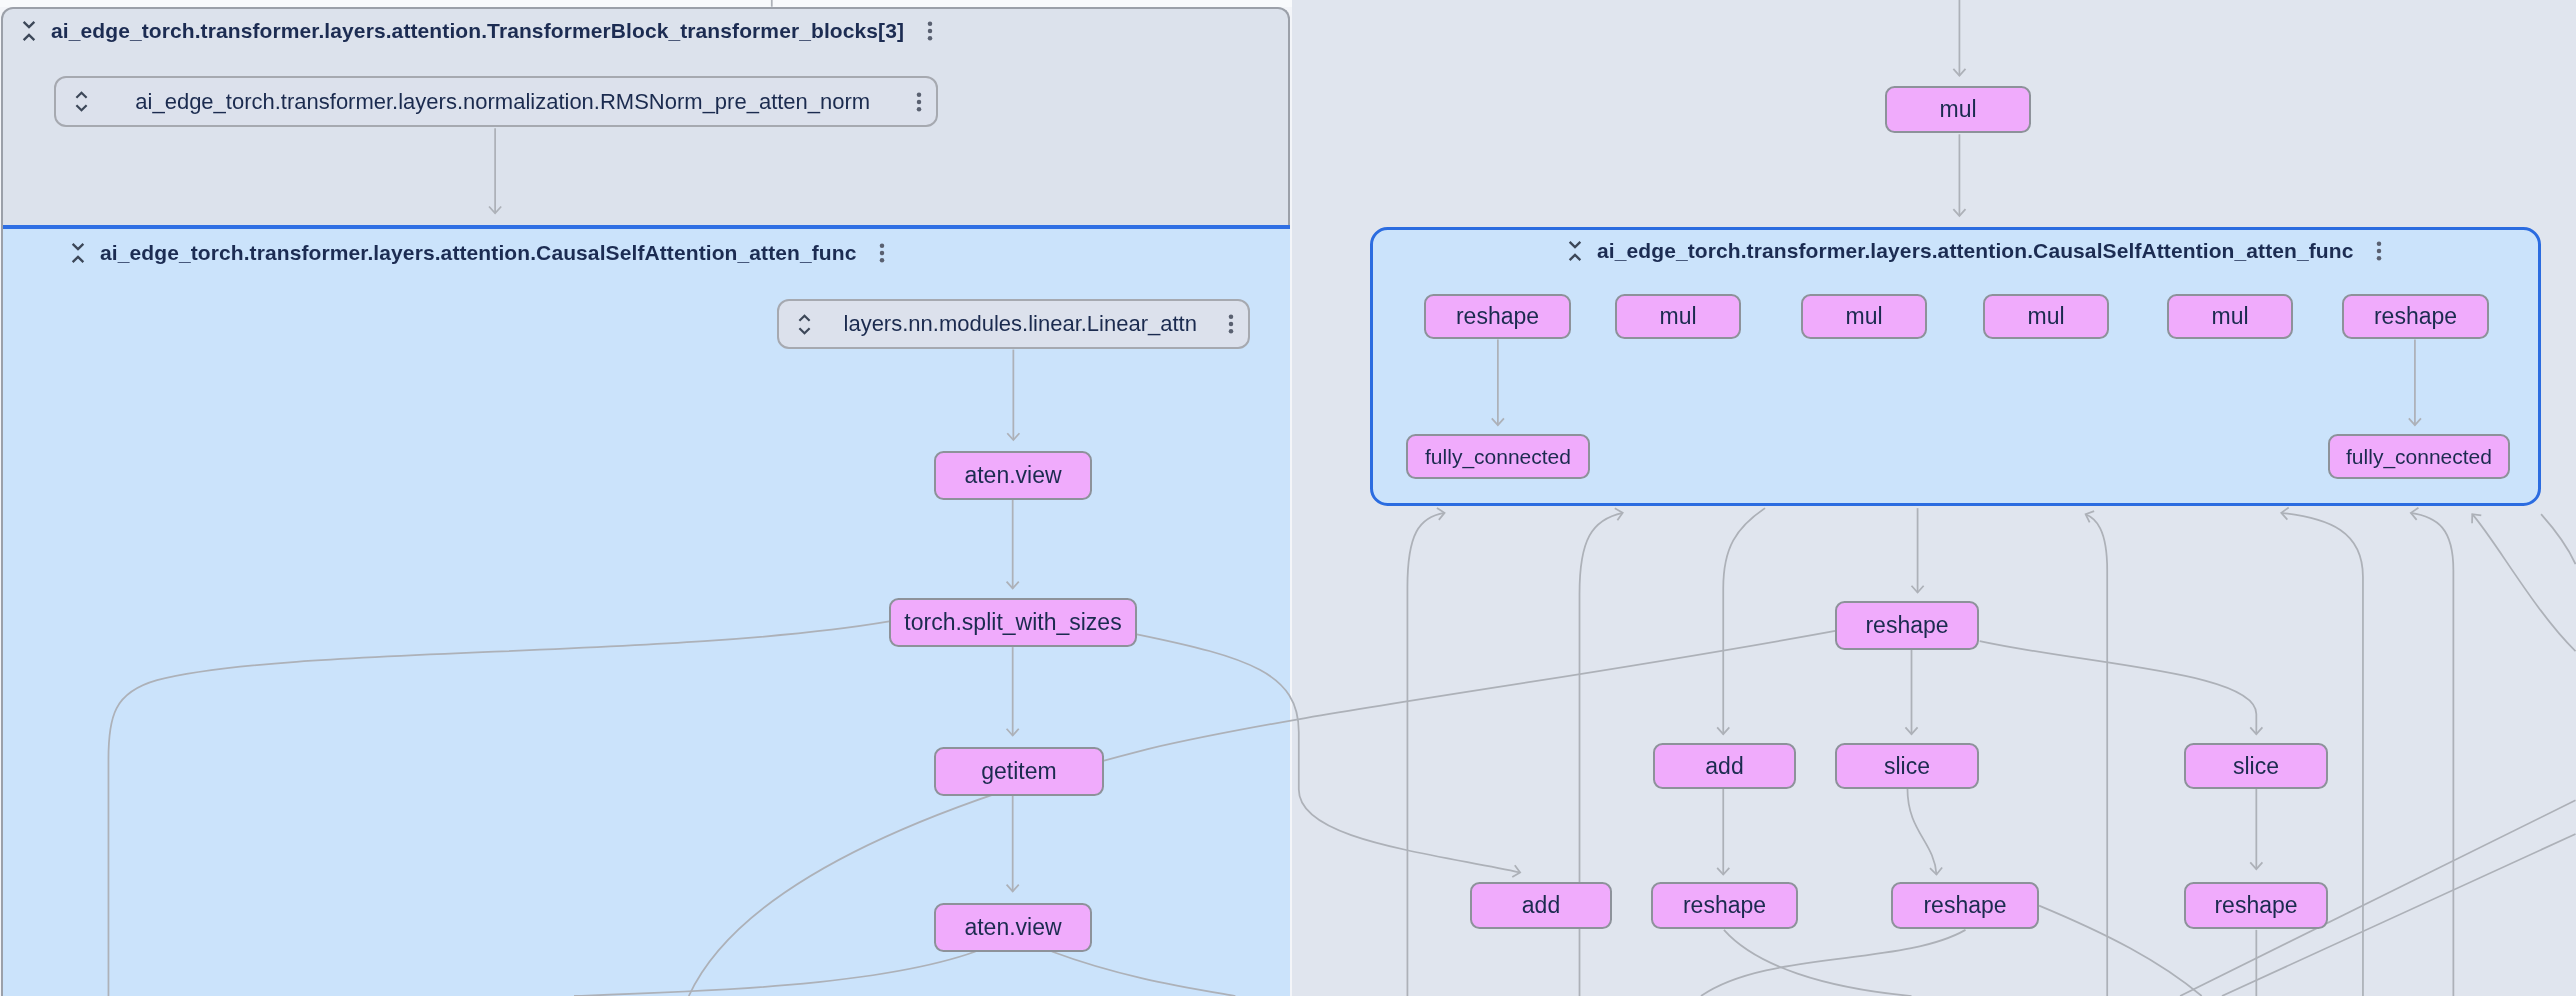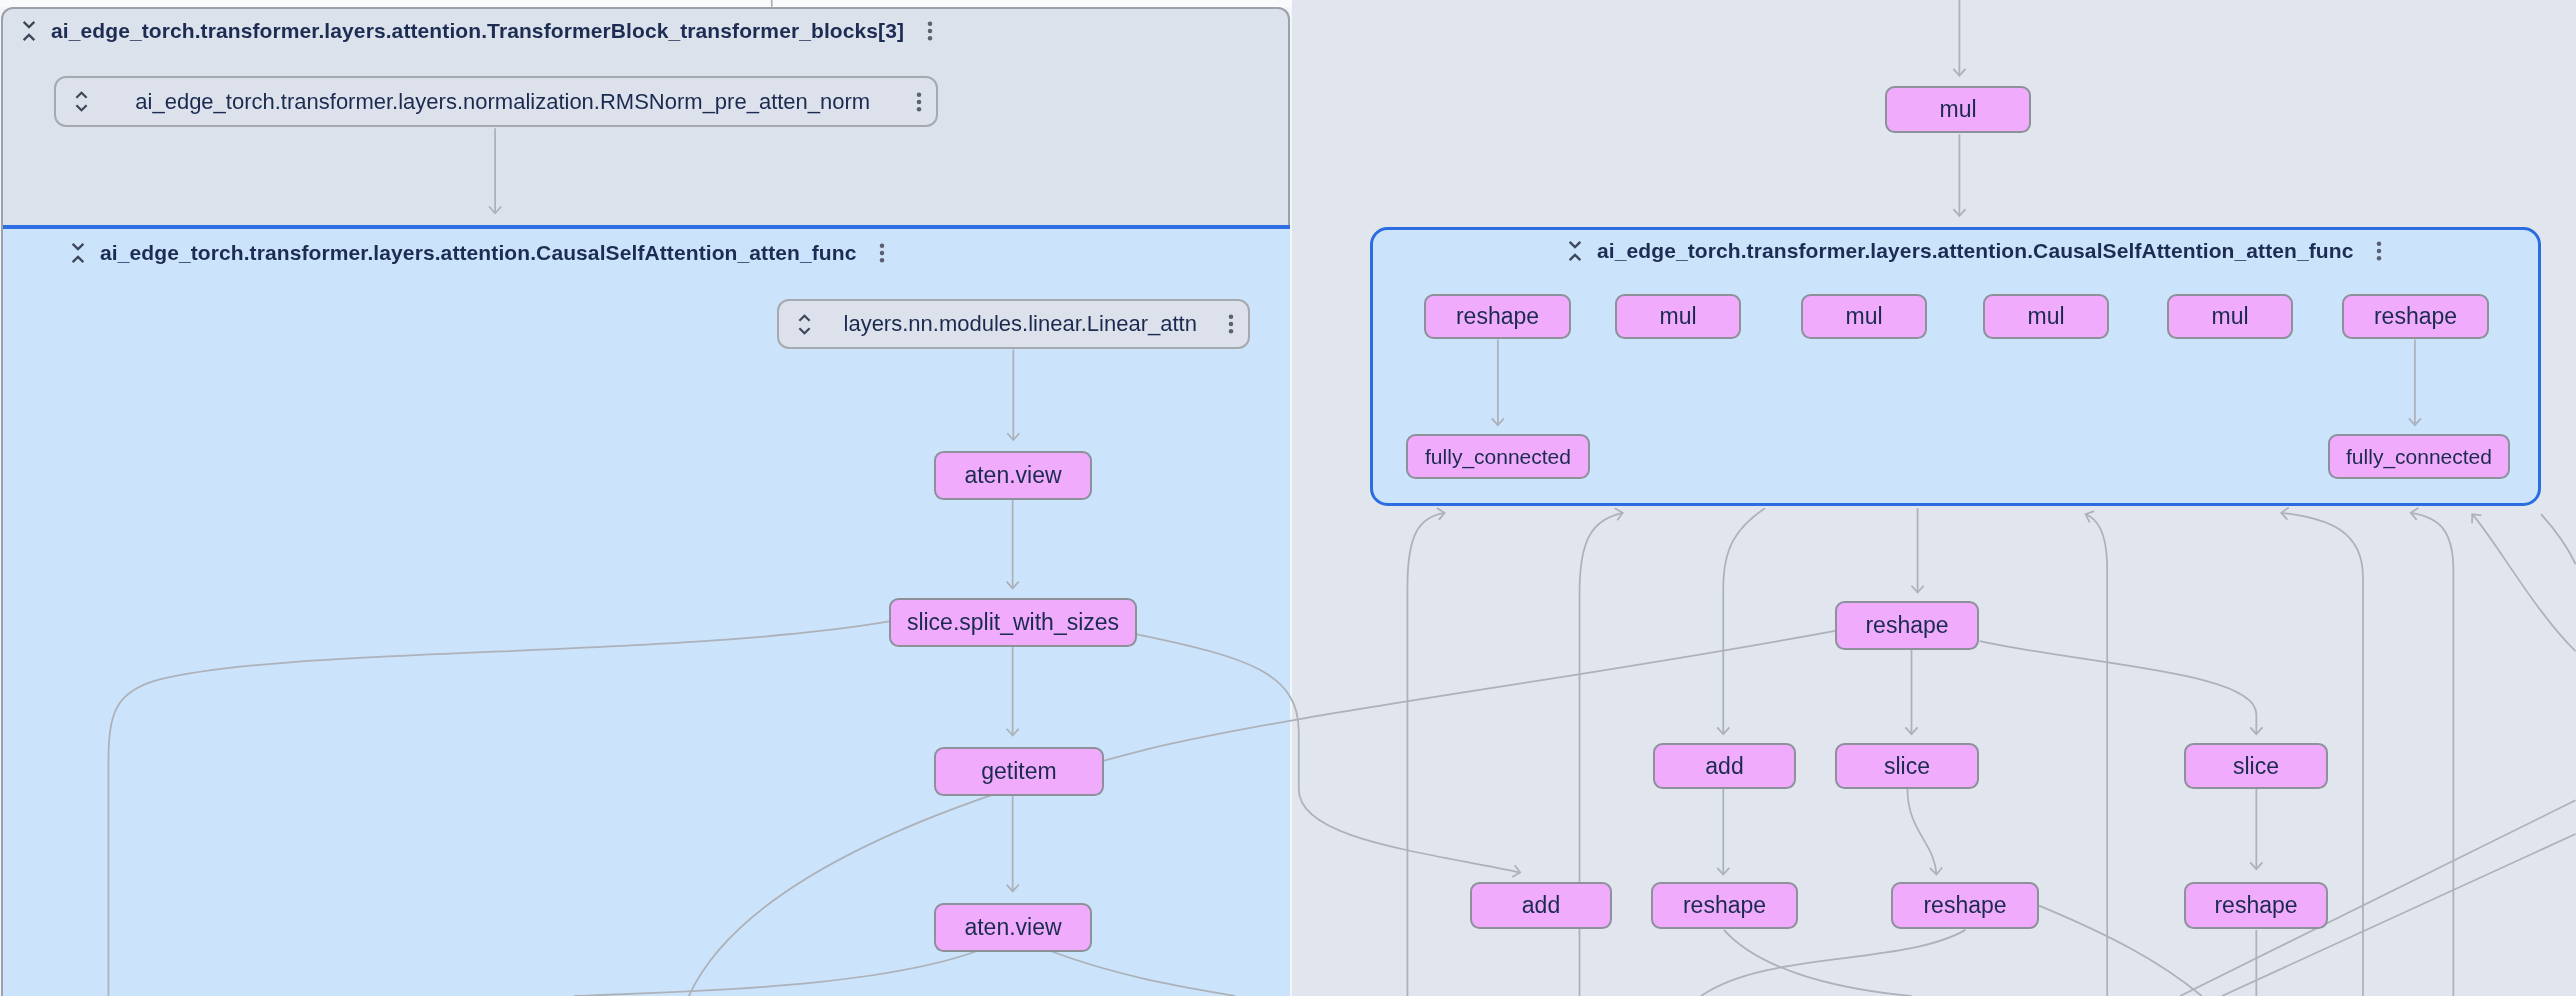--- a/index.html
+++ b/index.html
@@ -187,21 +187,21 @@
     <span class="icon-btn" style="margin-left:9.5px;">
       <svg width="8" height="26" viewBox="0 0 12 38">
           <circle cx="6" cy="8" r="3.4" fill="#596070"></circle>
           <circle cx="6" cy="19" r="3.4" fill="#596070"></circle>
           <circle cx="6" cy="30" r="3.4" fill="#596070"></circle>
         </svg>
     </span>
   </div>
 
   <div class="node" style="left:934px;top:451px;width:158px;height:49px;">aten.view</div>
-  <div class="node" style="left:889px;top:598px;width:248px;height:49px;">slice.split_with_sizes</div>
+  <div class="node" style="left:889px;top:598px;width:248px;height:49px;">torch.split_with_sizes</div>
   <div class="node" style="left:934px;top:747px;width:170px;height:49px;">getitem</div>
   <div class="node" style="left:934px;top:903px;width:158px;height:49px;">aten.view</div>
 
   <div class="node" style="left:1885px;top:86px;width:146px;height:47px;">mul</div>
 
   <div class="node" style="left:1424px;top:294px;width:147px;height:45px;">reshape</div>
   <div class="node" style="left:1615px;top:294px;width:126px;height:45px;">mul</div>
   <div class="node" style="left:1801px;top:294px;width:126px;height:45px;">mul</div>
   <div class="node" style="left:1983px;top:294px;width:126px;height:45px;">mul</div>
   <div class="node" style="left:2167px;top:294px;width:126px;height:45px;">mul</div>

